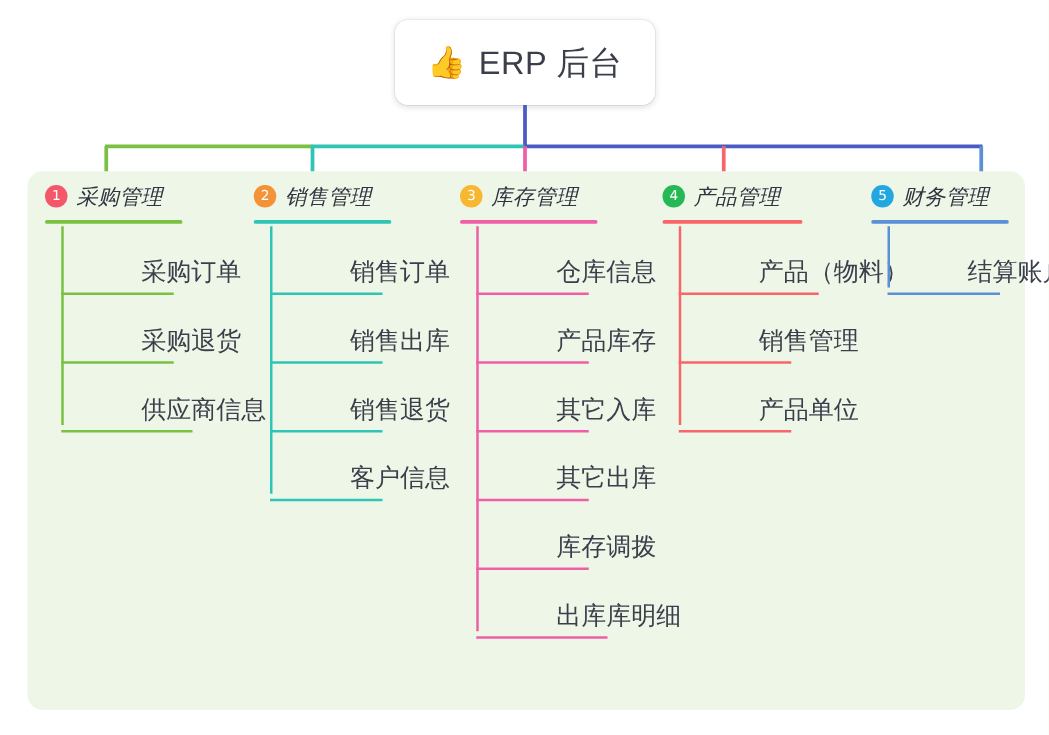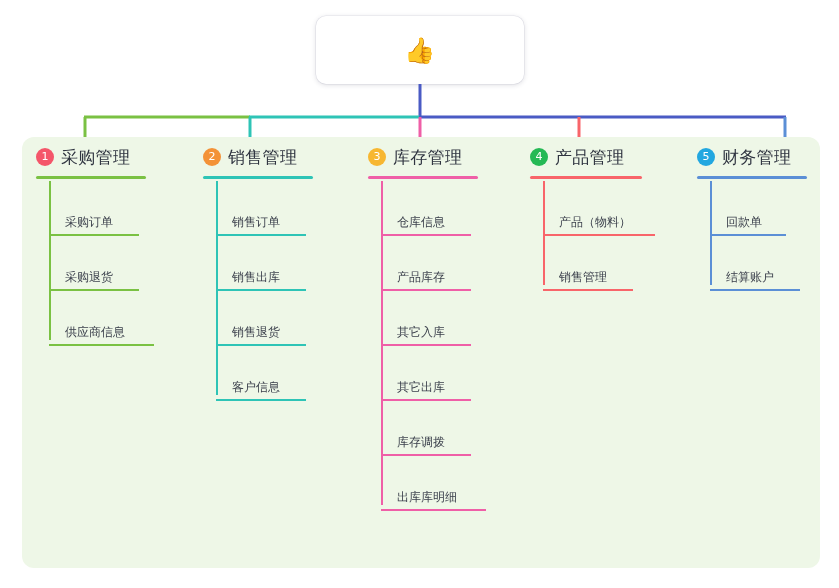--- a/index.html
+++ b/index.html
@@ -43,51 +43,53 @@
 
   
   .column{position:absolute;top:145px;}
   .col-head{display:flex;align-items:center;gap:7px;height:24px;}
   .badge{
     width:18px;height:18px;border-radius:50%;
     color:#fff;font-size:11px;line-height:18px;text-align:center;
     flex:0 0 auto;font-family:"DejaVu Sans",sans-serif;
   }
   .col-title{
-    font-size:17px;color:#2f3440;white-space:nowrap;letter-spacing:.3px;
+    font-size:17px;color:#2f3440;white-space:nowrap;letter-spacing:.3px;font-style:italic;
   }
   .col-rule{height:3px;border-radius:2px;margin-top:7px;}
 
   .leaf-wrap{position:relative;margin-top:2px;}
   .spine{
     position:absolute;left:13px;top:0;bottom:6px;width:2px;
   }
   .leaf{
     position:relative;
     margin-left:13px;
     height:55px;
     box-sizing:border-box;
     display:flex;align-items:flex-end;
   }
   .leaf-label{
-    font-size:12px;color:#3a3f4b;white-space:nowrap;
+    font-size:20px;color:#3a3f4b;white-space:nowrap;
     padding:0 4px 5px 16px;
+    margin-left:48px;
   }
   .leaf-rule{
     position:absolute;left:0;bottom:0;height:2px;
   }
 </style>
 </head>
 <body>
 
 <div id="root">
 
   <div class="title-card">
     <div class="title-inner">
       <span class="title-emoji">👍</span>
+      <span class="title-text">ERP 后台</span>
     </div>
   </div>
 
   <svg id="wires" viewBox="0 0 839 588" width="839" height="588">
       <line x1="420" y1="84" x2="420" y2="117" stroke="#4a5bc4" stroke-width="3" stroke-linecap="butt"></line>
       <line x1="84" y1="117" x2="250" y2="117" stroke="#7ac143" stroke-width="3" stroke-linecap="butt"></line>
       <line x1="249" y1="117" x2="420" y2="117" stroke="#2ec4b6" stroke-width="3" stroke-linecap="butt"></line>
       <line x1="419" y1="117" x2="786" y2="117" stroke="#4a5bc4" stroke-width="3" stroke-linecap="butt"></line>
       <line x1="85" y1="117" x2="85" y2="147" stroke="#7ac143" stroke-width="3" stroke-linecap="butt"></line>
       <line x1="250" y1="117" x2="250" y2="147" stroke="#2ec4b6" stroke-width="3" stroke-linecap="butt"></line>
@@ -190,35 +192,35 @@
         <div class="leaf-wrap">
           <div class="spine" style="background: rgb(248, 101, 106);"></div>
           <div class="leaf">
             <span class="leaf-label">产品（物料）</span>
             <div class="leaf-rule" style="background: rgb(248, 101, 106); width: 112px;"></div>
           </div>
           <div class="leaf">
             <span class="leaf-label">销售管理</span>
             <div class="leaf-rule" style="background: rgb(248, 101, 106); width: 90px;"></div>
           </div>
+          <div class="leaf">
+            <span class="leaf-label">产品单位</span>
+            <div class="leaf-rule" style="background: rgb(248, 101, 106); width: 90px;"></div>
+          </div>
         </div>
       </div>
       <div class="column" style="left: 697px; width: 110px;">
         <div class="col-head">
           <span class="badge" style="background: rgb(34, 167, 224);">5</span>
           <span class="col-title">财务管理</span>
         </div>
         <div class="col-rule" style="background: rgb(91, 143, 214); width: 110px;"></div>
         <div class="leaf-wrap">
           <div class="spine" style="background: rgb(91, 143, 214);"></div>
           <div class="leaf">
-            <span class="leaf-label">回款单</span>
-            <div class="leaf-rule" style="background: rgb(91, 143, 214); width: 76px;"></div>
-          </div>
-          <div class="leaf">
             <span class="leaf-label">结算账户</span>
             <div class="leaf-rule" style="background: rgb(91, 143, 214); width: 90px;"></div>
           </div>
         </div>
       </div>
     </div>
 
 </div>
 
 </body></html>

